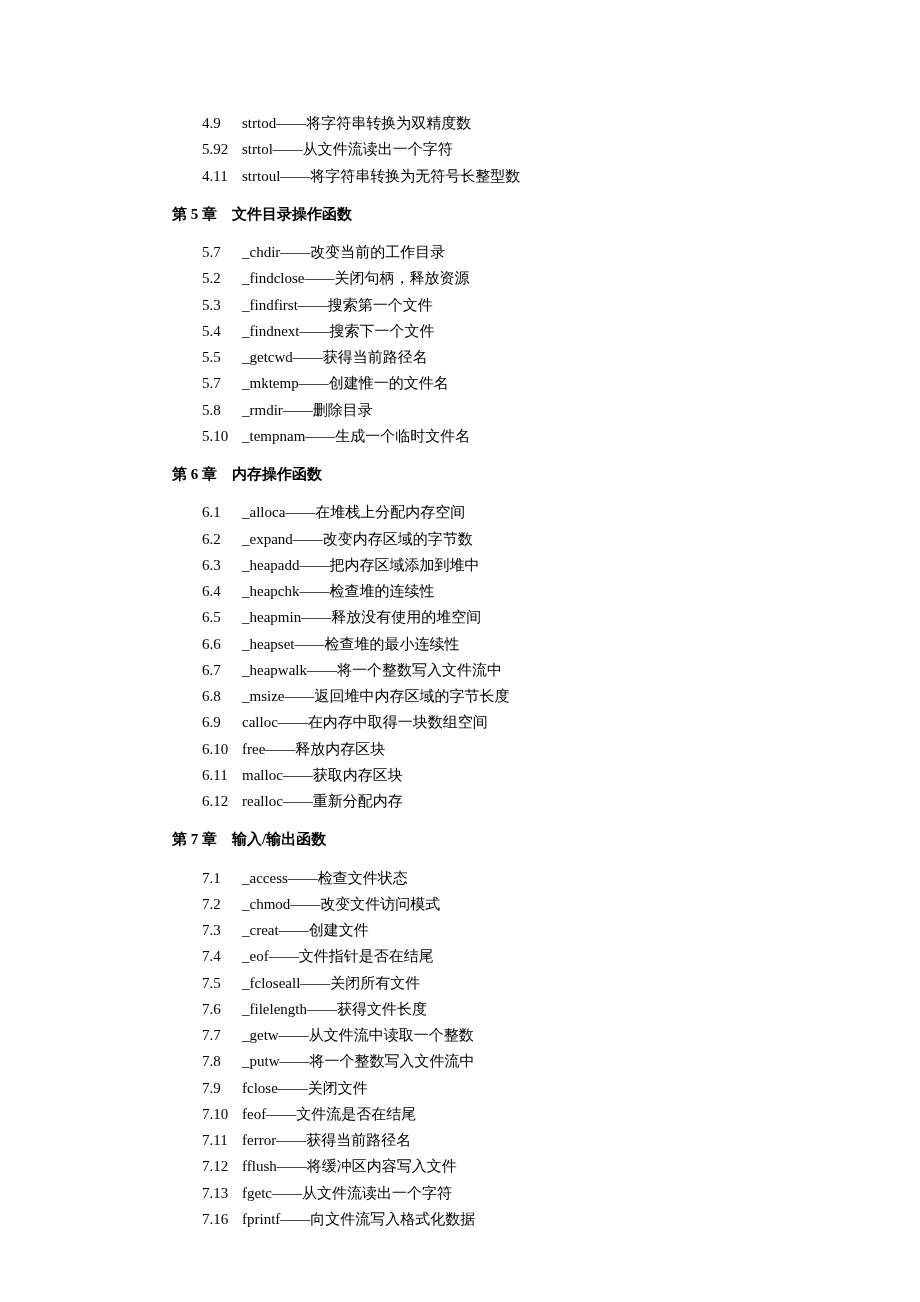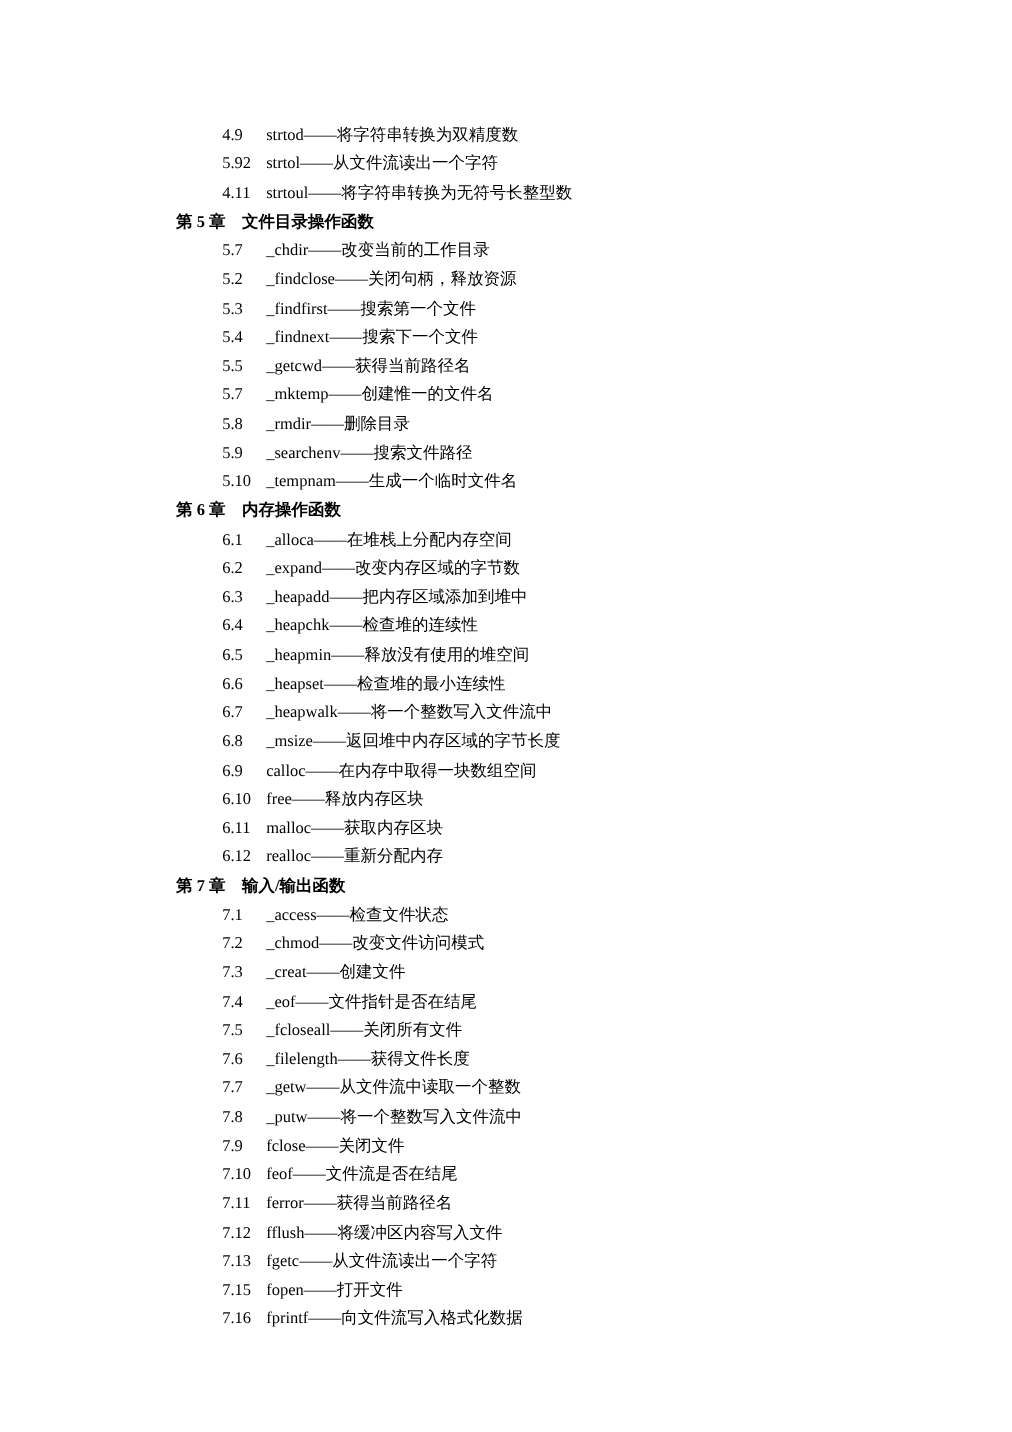--- a/index.html
+++ b/index.html
@@ -8,21 +8,21 @@
       line-height: 1.75;
       color: #000;
       background: #fff;
       margin: 0;
       padding: 110px 100px 100px 160px;
       width: 920px;
       box-sizing: border-box;
     }
     .chapter-heading {
       font-weight: bold;
-      margin: 0;
+      margin: 12px;
     }
     .item {
       padding-left: 42px;
       white-space: nowrap;
     }
     .item-num {
       display: inline-block;
       min-width: 40px;
     }
   </style>
@@ -34,21 +34,20 @@
     <div class="item"><span class="item-num">5.92</span><span>strtol——从文件流读出一个字符</span></div>
     <div class="item"><span class="item-num">4.11</span><span>strtoul——将字符串转换为无符号长整型数</span></div>
     <div class="chapter-heading">第 5 章　文件目录操作函数</div>
     <div class="item"><span class="item-num">5.7</span><span>_chdir——改变当前的工作目录</span></div>
     <div class="item"><span class="item-num">5.2</span><span>_findclose——关闭句柄，释放资源</span></div>
     <div class="item"><span class="item-num">5.3</span><span>_findfirst——搜索第一个文件</span></div>
     <div class="item"><span class="item-num">5.4</span><span>_findnext——搜索下一个文件</span></div>
     <div class="item"><span class="item-num">5.5</span><span>_getcwd——获得当前路径名</span></div>
     <div class="item"><span class="item-num">5.7</span><span>_mktemp——创建惟一的文件名</span></div>
     <div class="item"><span class="item-num">5.8</span><span>_rmdir——删除目录</span></div>
-    <div class="item"><span class="item-num">5.9</span><span>_searchenv——搜索文件路径</span></div>
     <div class="item"><span class="item-num">5.10</span><span>_tempnam——生成一个临时文件名</span></div>
     <div class="chapter-heading">第 6 章　内存操作函数</div>
     <div class="item"><span class="item-num">6.1</span><span>_alloca——在堆栈上分配内存空间</span></div>
     <div class="item"><span class="item-num">6.2</span><span>_expand——改变内存区域的字节数</span></div>
     <div class="item"><span class="item-num">6.3</span><span>_heapadd——把内存区域添加到堆中</span></div>
     <div class="item"><span class="item-num">6.4</span><span>_heapchk——检查堆的连续性</span></div>
     <div class="item"><span class="item-num">6.5</span><span>_heapmin——释放没有使用的堆空间</span></div>
     <div class="item"><span class="item-num">6.6</span><span>_heapset——检查堆的最小连续性</span></div>
     <div class="item"><span class="item-num">6.7</span><span>_heapwalk——将一个整数写入文件流中</span></div>
     <div class="item"><span class="item-num">6.8</span><span>_msize——返回堆中内存区域的字节长度</span></div>
@@ -63,15 +62,14 @@
     <div class="item"><span class="item-num">7.4</span><span>_eof——文件指针是否在结尾</span></div>
     <div class="item"><span class="item-num">7.5</span><span>_fcloseall——关闭所有文件</span></div>
     <div class="item"><span class="item-num">7.6</span><span>_filelength——获得文件长度</span></div>
     <div class="item"><span class="item-num">7.7</span><span>_getw——从文件流中读取一个整数</span></div>
     <div class="item"><span class="item-num">7.8</span><span>_putw——将一个整数写入文件流中</span></div>
     <div class="item"><span class="item-num">7.9</span><span>fclose——关闭文件</span></div>
     <div class="item"><span class="item-num">7.10</span><span>feof——文件流是否在结尾</span></div>
     <div class="item"><span class="item-num">7.11</span><span>ferror——获得当前路径名</span></div>
     <div class="item"><span class="item-num">7.12</span><span>fflush——将缓冲区内容写入文件</span></div>
     <div class="item"><span class="item-num">7.13</span><span>fgetc——从文件流读出一个字符</span></div>
-    <div class="item"><span class="item-num">7.15</span><span>fopen——打开文件</span></div>
     <div class="item"><span class="item-num">7.16</span><span>fprintf——向文件流写入格式化数据</span></div>
   </div>
 
 </body></html>

